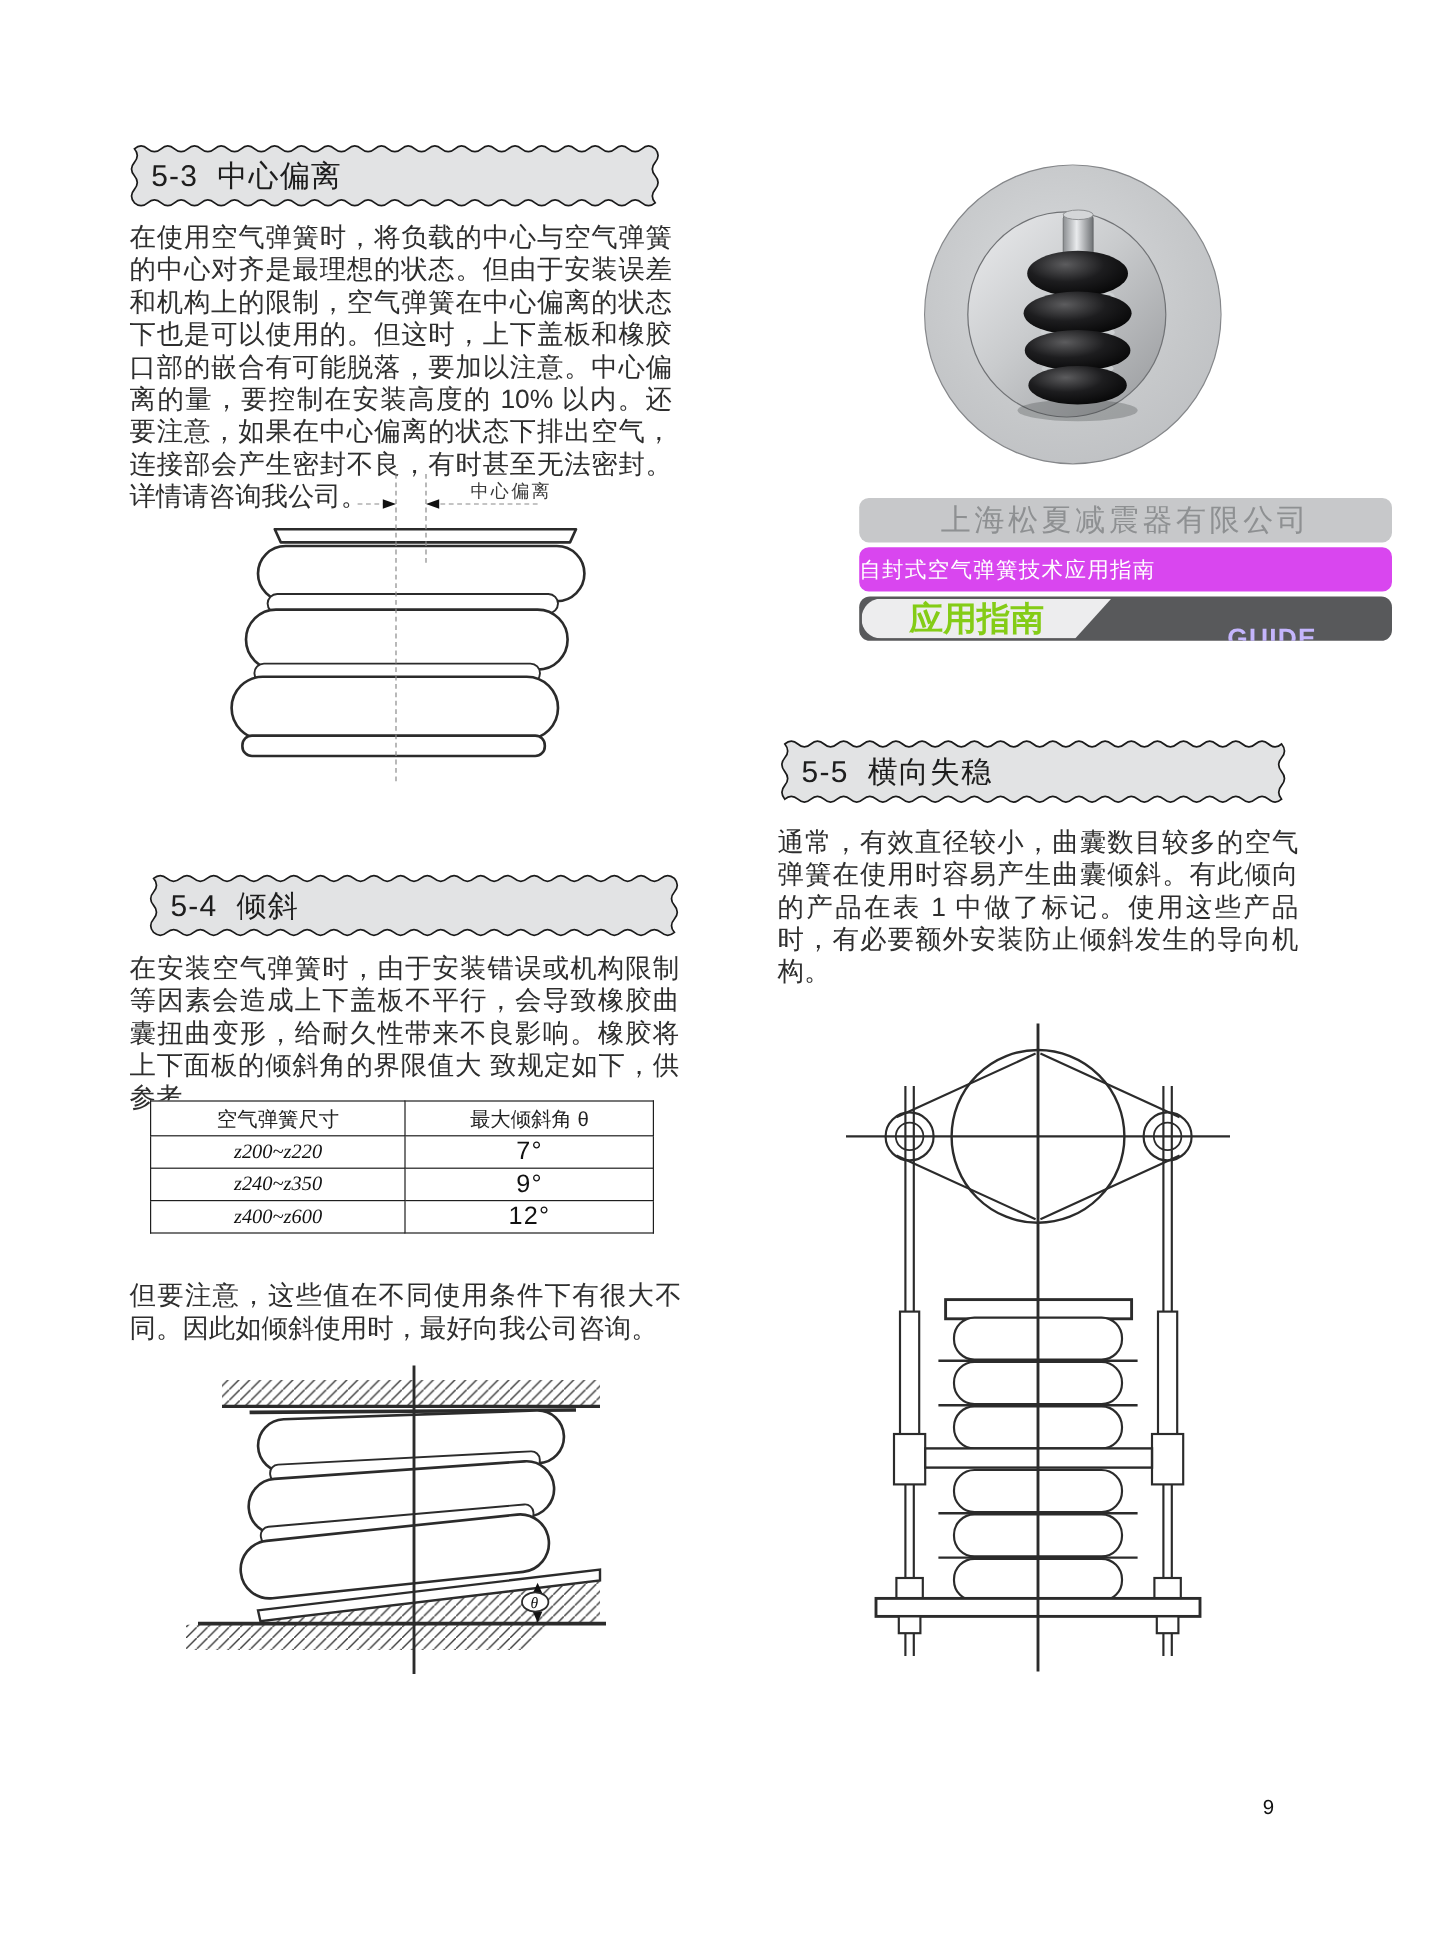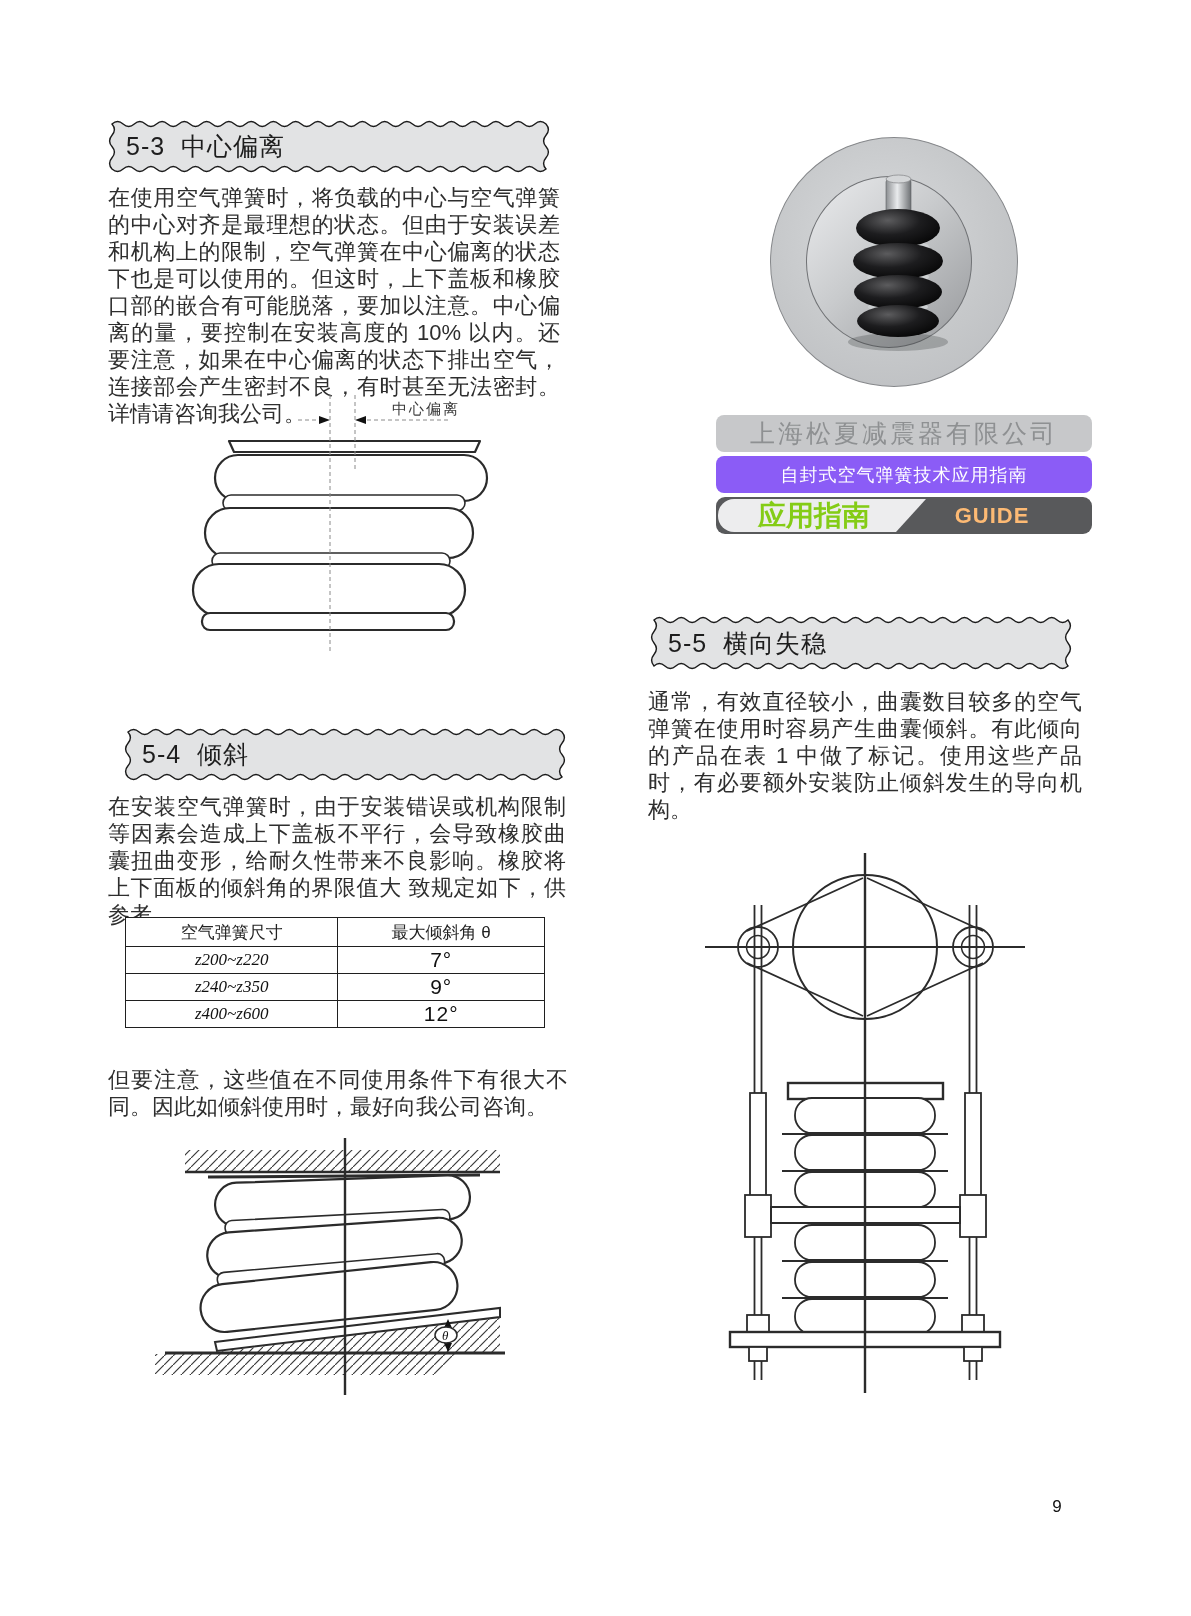--- a/index.html
+++ b/index.html
@@ -25,33 +25,33 @@
 
   
   .circle-outer{position:absolute;left:770px;top:137px;width:246px;height:248px;border-radius:50%;
      background:radial-gradient(circle at 45% 40%, #d8dadc 0%, #c6c8ca 55%, #b9bbbe 100%);
      border:1.5px solid #85878a;}
   .circle-inner{position:absolute;left:806px;top:176px;width:164px;height:170px;border-radius:50%;
      background:linear-gradient(135deg,#ebecee 0%, #c9cbcd 45%, #97999c 100%);
      border:1.5px solid #707275;}
   svg.product{position:absolute;left:770px;top:137px;width:246px;height:248px;}
 
-  .bar{position:absolute;left:716px;width:376px;height:37px;border-radius:8px;}
+  .bar{position:absolute;left:716px;width:444px;height:37px;border-radius:8px;}
   .bar1{top:415px;background:#c7c8ca;color:#8e9092;display:flex;align-items:center;justify-content:center;
         font-size:25px;letter-spacing:3px;}
-  .bar2{top:456px;background:#8b5cf6;color:#fff;display:flex;align-items:center;justify-content:center;
+  .bar2{top:456px;background:#d946ef;color:#fff;display:flex;align-items:center;justify-content:flex-start;
         font-size:18px;letter-spacing:1px;}
   .bar3{top:497px;background:#58595b;border-radius:9px;overflow:hidden;}
   .bar3 .seg{position:absolute;left:2px;top:2px;bottom:2px;width:208px;background:#ededee;
         border-radius:16px 0 0 16px;
         clip-path:polygon(0 0,100% 0,calc(100% - 30px) 100%,0 100%);}
   .bar3 .lbl-l{position:absolute;left:18px;top:0;width:160px;height:100%;display:flex;align-items:center;
         justify-content:center;font-size:28px;font-weight:bold;color:#84cc16;}
-  .bar3 .lbl-r{position:absolute;right:20px;top:0;width:160px;height:100%;display:flex;align-items:center;
-        justify-content:center;font-size:22px;font-weight:bold;color:#fdba74;letter-spacing:1px;}
+  .bar3 .lbl-r{position:absolute;right:20px;top:16px;width:160px;height:100%;display:flex;align-items:center;
+        justify-content:center;font-size:22px;font-weight:bold;color:#c4b5fd;letter-spacing:1px;}
 
   .pageno{position:absolute;left:1040px;top:1497px;width:34px;text-align:center;font-size:17px;color:#111;}
 
   svg.diag{position:absolute;overflow:visible;}
   .oln{fill:#ffffff;stroke:#2b2b2b;}
   .ln{stroke:#2b2b2b;fill:none;}
   .dash{stroke:#8a8a8a;stroke-dasharray:4 3;fill:none;}
 </style>
 </head>
 <body>

